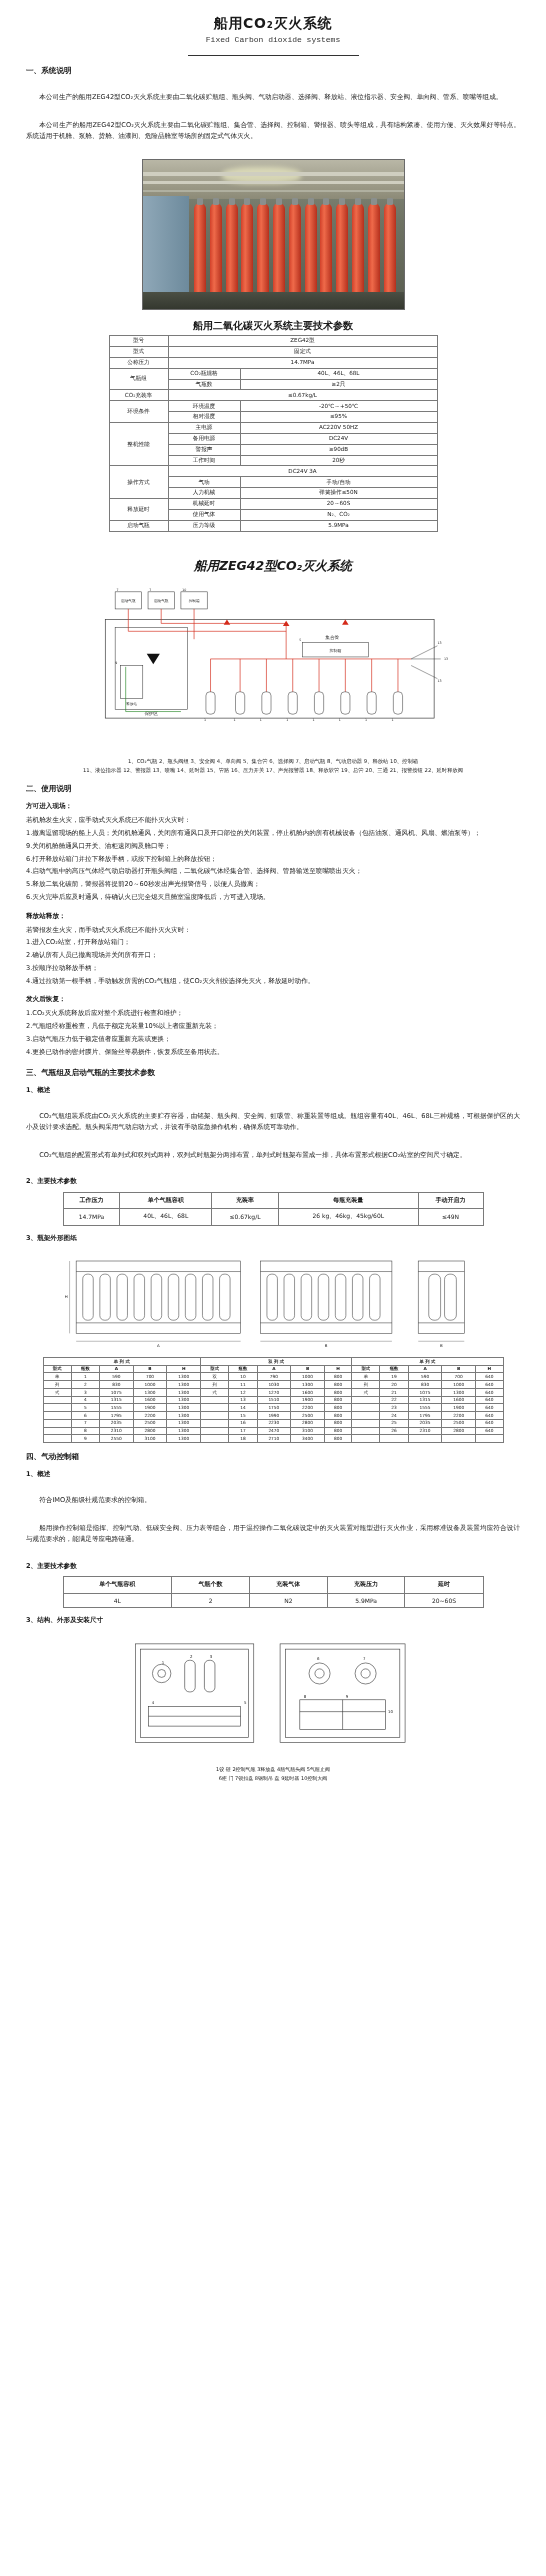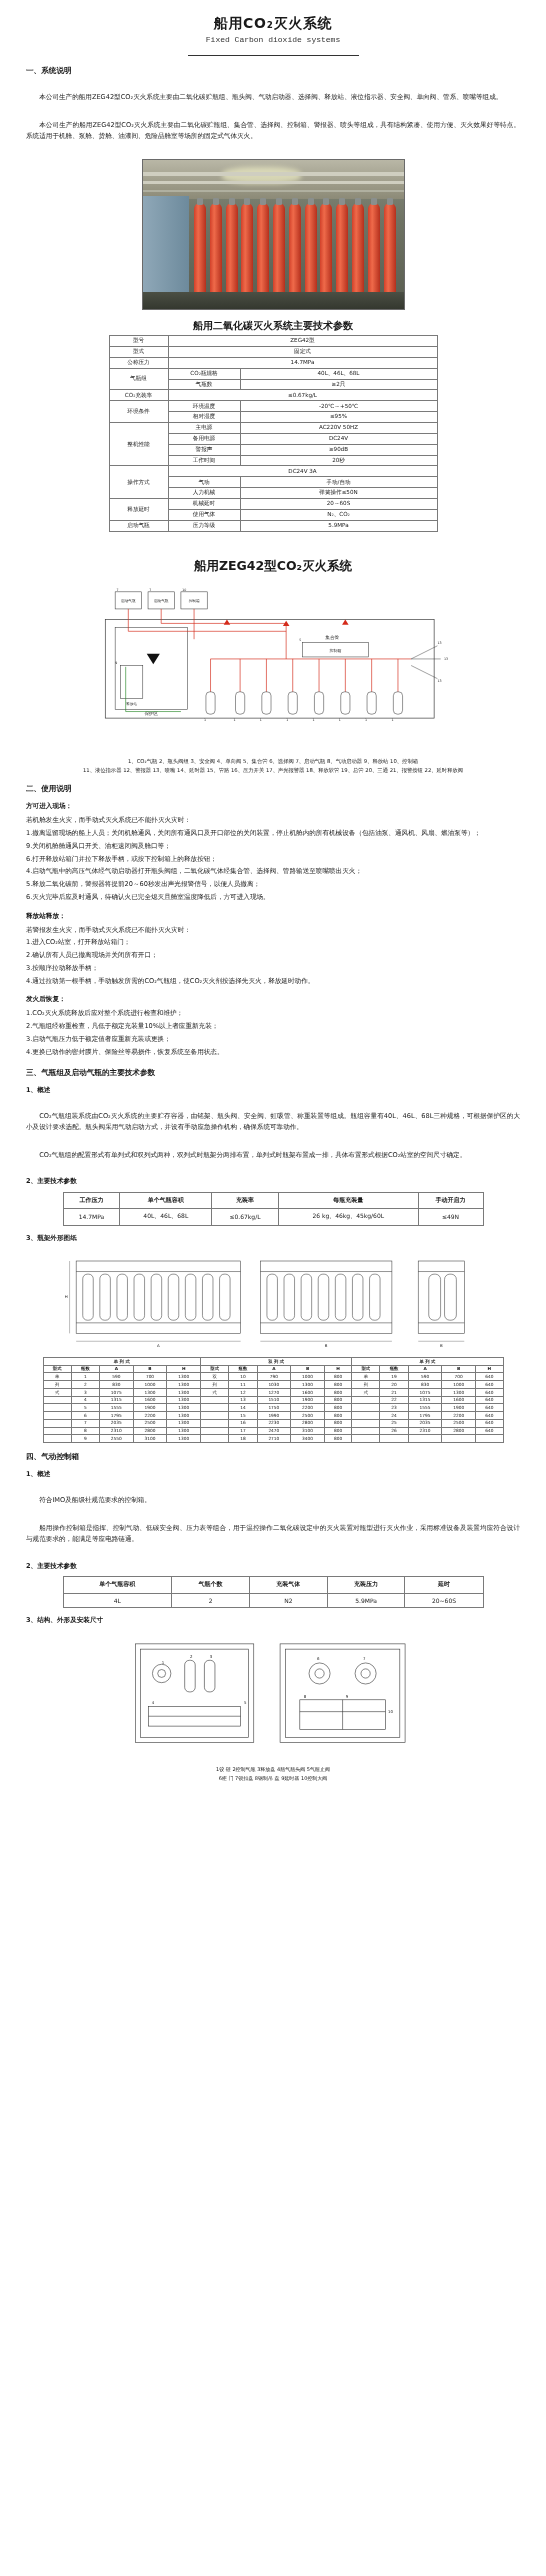--- a/index.html
+++ b/index.html
@@ -107,21 +107,21 @@
     border: 0.7px solid #7a7a7a;
     padding: 1.3px 2.6px;
     text-align: center;
     line-height: 1.3;
   }
   table.spec td.lbl { width: 59px; background: #fff; }
   table.spec td.sub { width: 72px; }
 
   
   .big-title {
-    text-align: center; font-size: 12.5px; font-weight: bold; margin-top: 26px;
+    text-align: center; font-size: 12.5px; font-weight: bold; margin-top: 26px; font-style: italic;
   }
   .big-title2 {
     text-align: center; font-size: 12.5px; font-weight: bold; margin: 2.6px 0 8px 0;
   }
 
   
   .schem-wrap { text-align: center; margin: 5.3px 0 2.6px 0; }
   .legend {
     font-size: 5.3px; line-height: 1.7; margin: 4px 6.6px 9.2px 6.6px; text-align: center;
     color: #222;
@@ -367,21 +367,21 @@
         <text x="350" y="93">5</text>
       </g>
     </svg>
   </div>
   <div class="legend" style="white-space:pre-line;">1、CO₂气瓶  2、瓶头阀组  3、安全阀  4、单向阀  5、集合管  6、选择阀  7、启动气瓶  8、气动启动器  9、释放站  10、控制箱
 11、液位指示器  12、警报器  13、喷嘴  14、延时器  15、管路  16、压力开关  17、声光报警器  18、释放软管  19、总管  20、三通  21、报警按钮  22、延时释放阀</div>
 
   <h2 class="section">二、使用说明</h2>
   <div id="usage-blocks">
       <div class="sub-head">方可进入现场：</div>
-      <p class="plain">若机舱发生火灾，而手动式灭火系统已不能扑灭火灾时：</p>
+      <p class="plain">若机舱发生火灾，应手动式灭火系统已不能扑灭火灾时：</p>
       <p class="plain">1.撤离逗留现场的船上人员；关闭机舱通风，关闭所有通风口及开口部位的关闭装置，停止机舱内的所有机械设备（包括油泵、通风机、风扇、燃油泵等）；</p>
       <p class="plain">9.关闭机舱舱通风口开关、油柜速闭阀及舱口等；</p>
       <p class="plain">6.打开释放站箱门并拉下释放手柄，或按下控制箱上的释放按钮；</p>
       <p class="plain">4.启动气瓶中的高压气体经气动启动器打开瓶头阀组，二氧化碳气体经集合管、选择阀、管路输送至喷嘴喷出灭火；</p>
       <p class="plain">5.释放二氧化碳前，警报器将提前20～60秒发出声光报警信号，以便人员撤离；</p>
       <p class="plain">6.灭火完毕后应及时通风，待确认火已完全熄灭且舱室温度降低后，方可进入现场。</p>
       <div class="sub-head">释放站释放：</div>
       <p class="plain">若警报发生火灾，而手动式灭火系统已不能扑灭火灾时：</p>
       <p class="plain">1.进入CO₂站室，打开释放站箱门；</p>
       <p class="plain">2.确认所有人员已撤离现场并关闭所有开口；</p>

